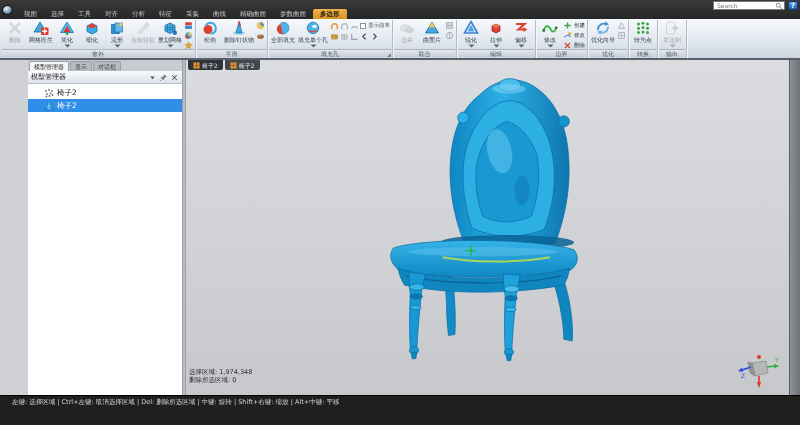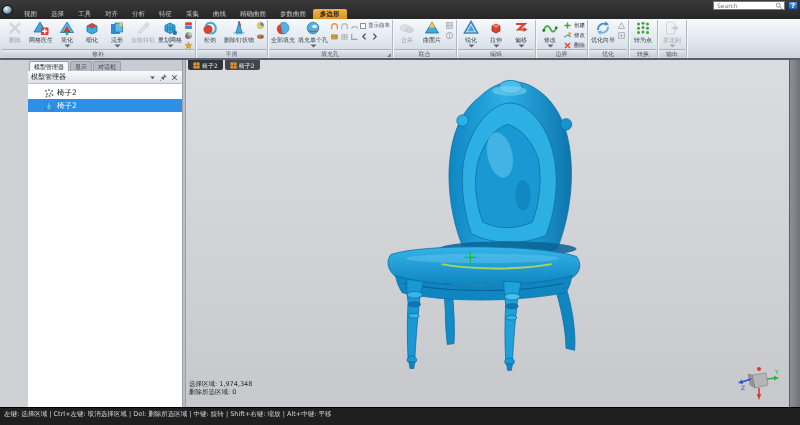--- a/index.html
+++ b/index.html
@@ -89,21 +89,21 @@
   .vtab .vico { width:7px; height:7px; }
   .vtab .vico svg { width:7px; height:7px; display:block; }
   .chair { position:absolute; inset:0; width:100%; height:100%; }
   .stats { position:absolute; left:3px; bottom:11px; }
   .statrow { font-size:6.5px; line-height:7.5px; color:#2c2c2c; }
   .triad { position:absolute; right:8px; bottom:6px; width:44px; height:38px; }
 
   .rightstrip { width:11px; background:linear-gradient(90deg,#8d9197,#6f7379); border-left:1px solid #5a5e64; }
 
   
-  .statusbar { height:18px; background:#1f1f1f; color:#d6d6d6; font-size:6.5px; line-height:12px; padding-left:4px; border-top:1px solid #000; }
+  .statusbar { height:30px; background:#1f1f1f; color:#d6d6d6; font-size:6.5px; line-height:12px; padding-left:12px; border-top:1px solid #000; }
 </style>
 </head>
 <body>
 
 <div class="app">
 
   <div class="titlebar">
     <div class="orb"></div>
     <div class="menu-tabs" id="menu-tabs">
         <div class="mtab">视图</div>

